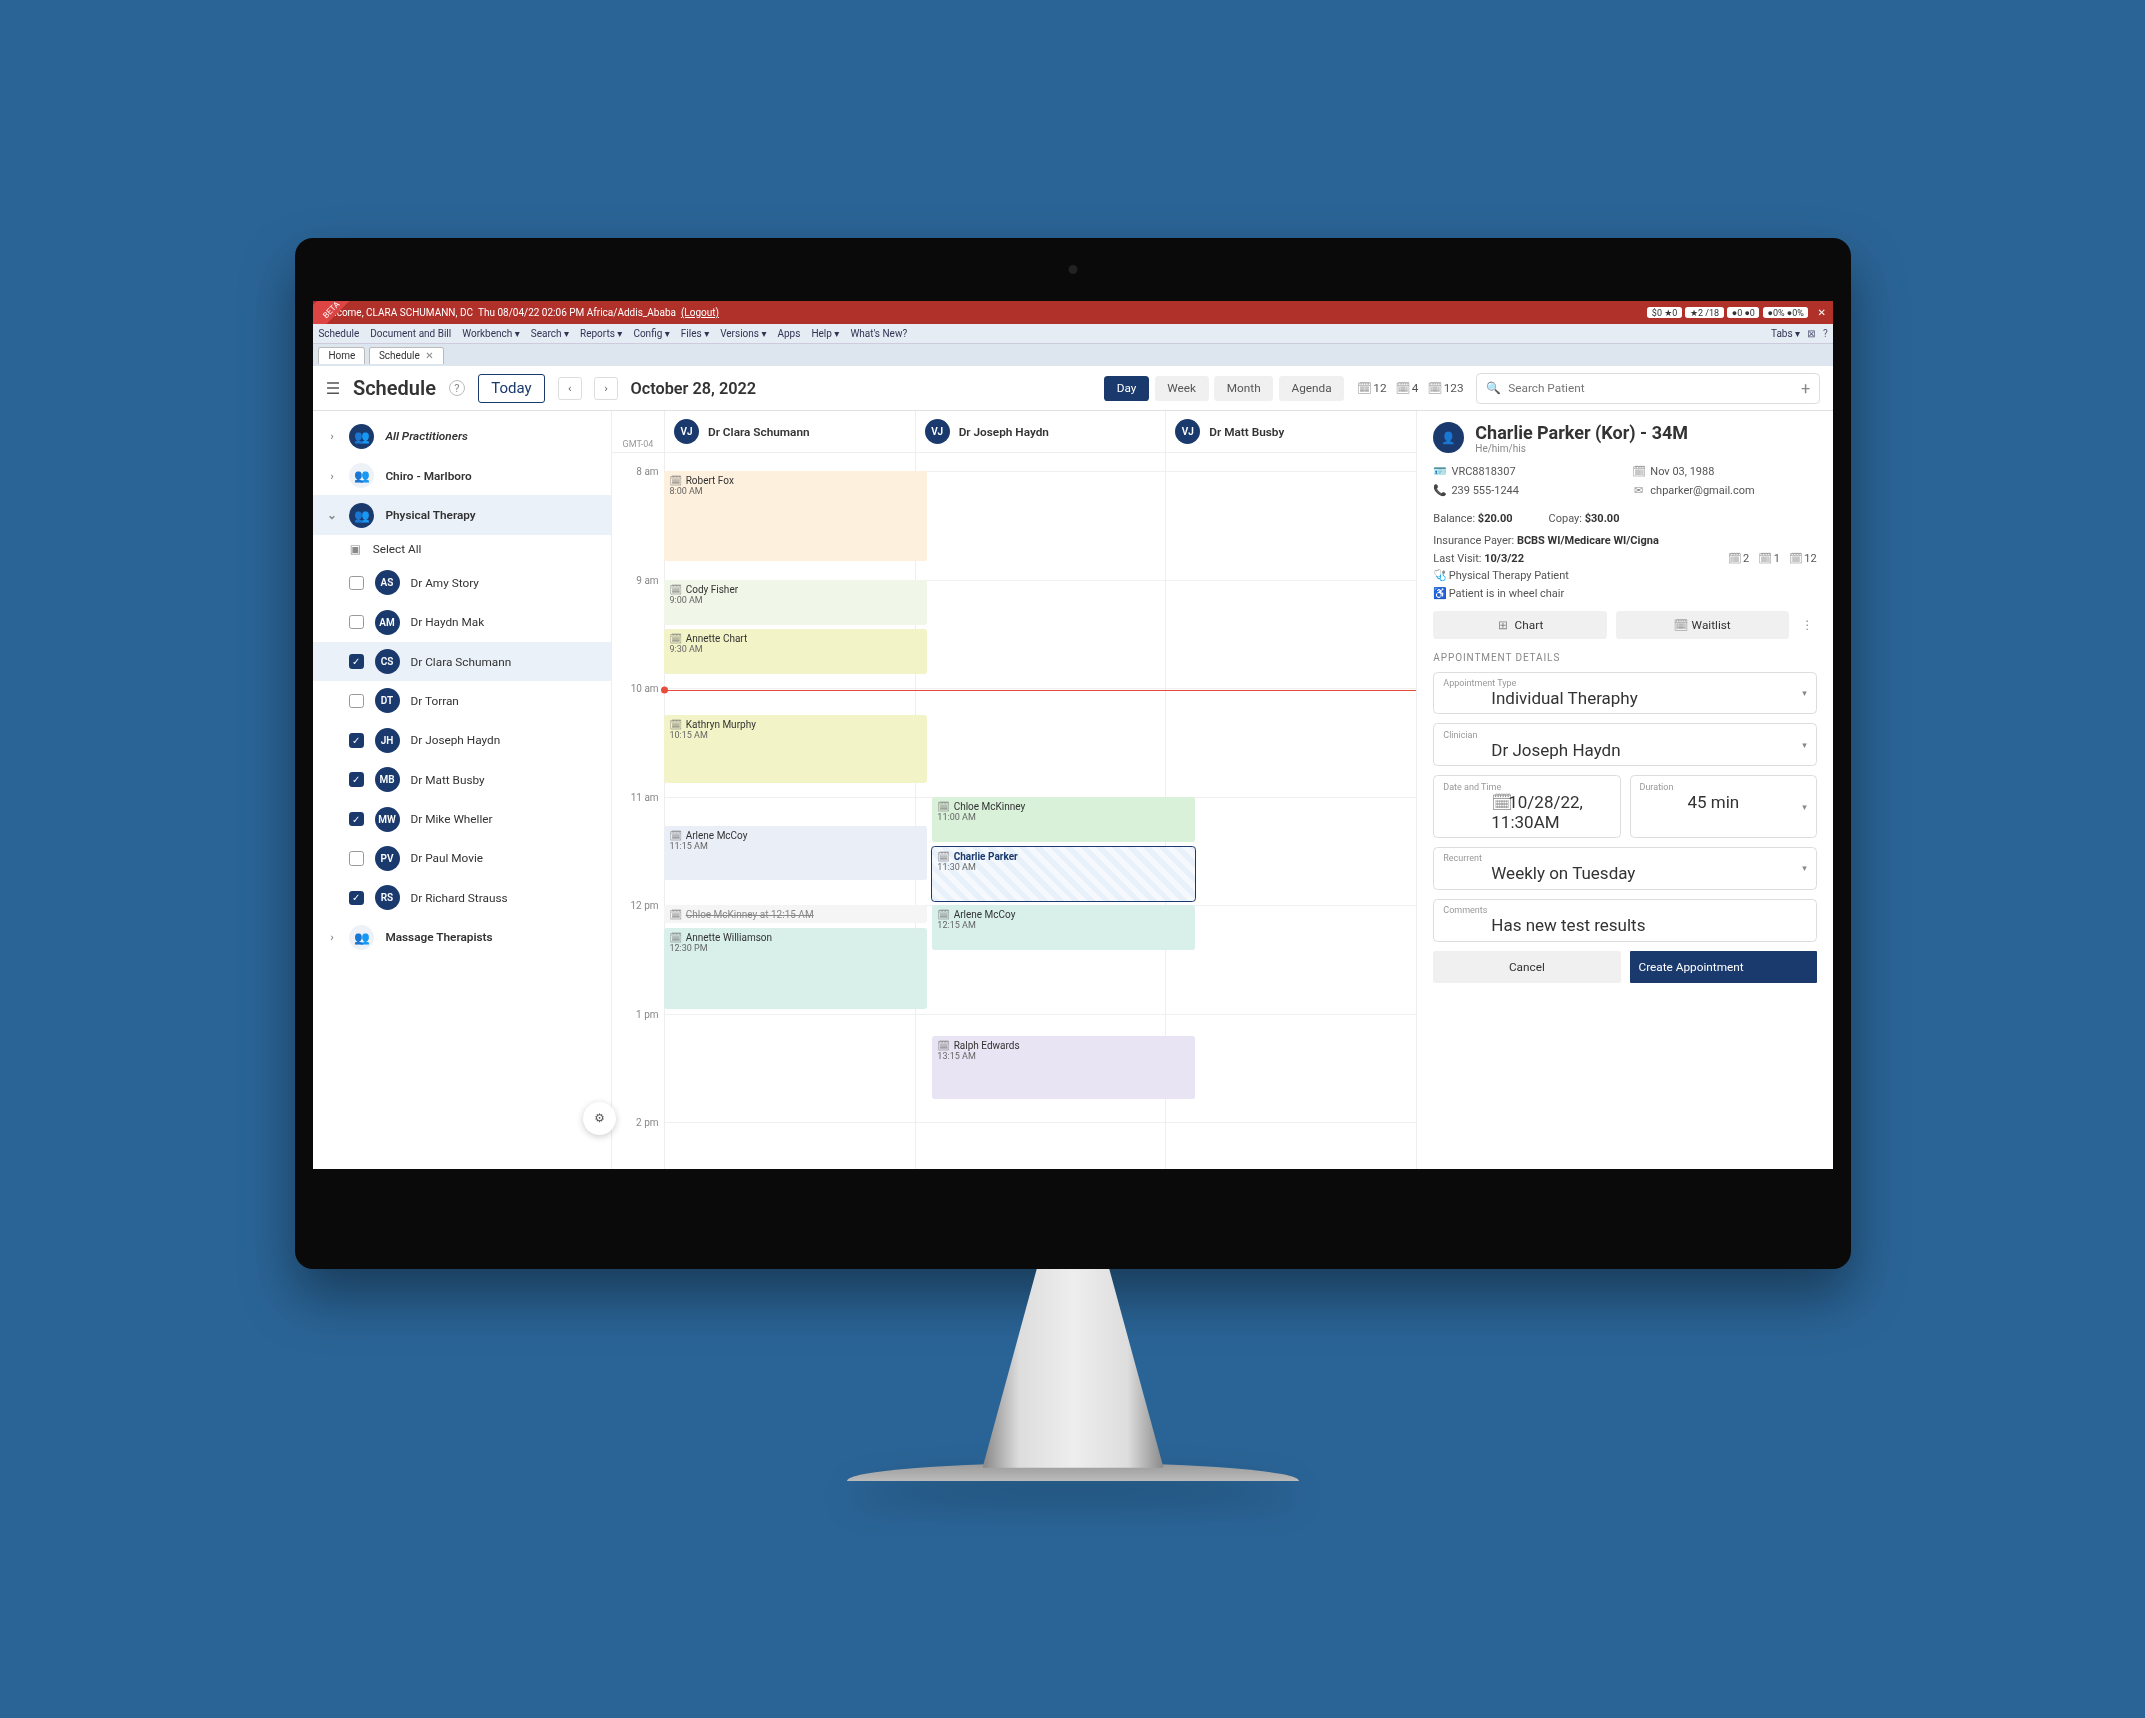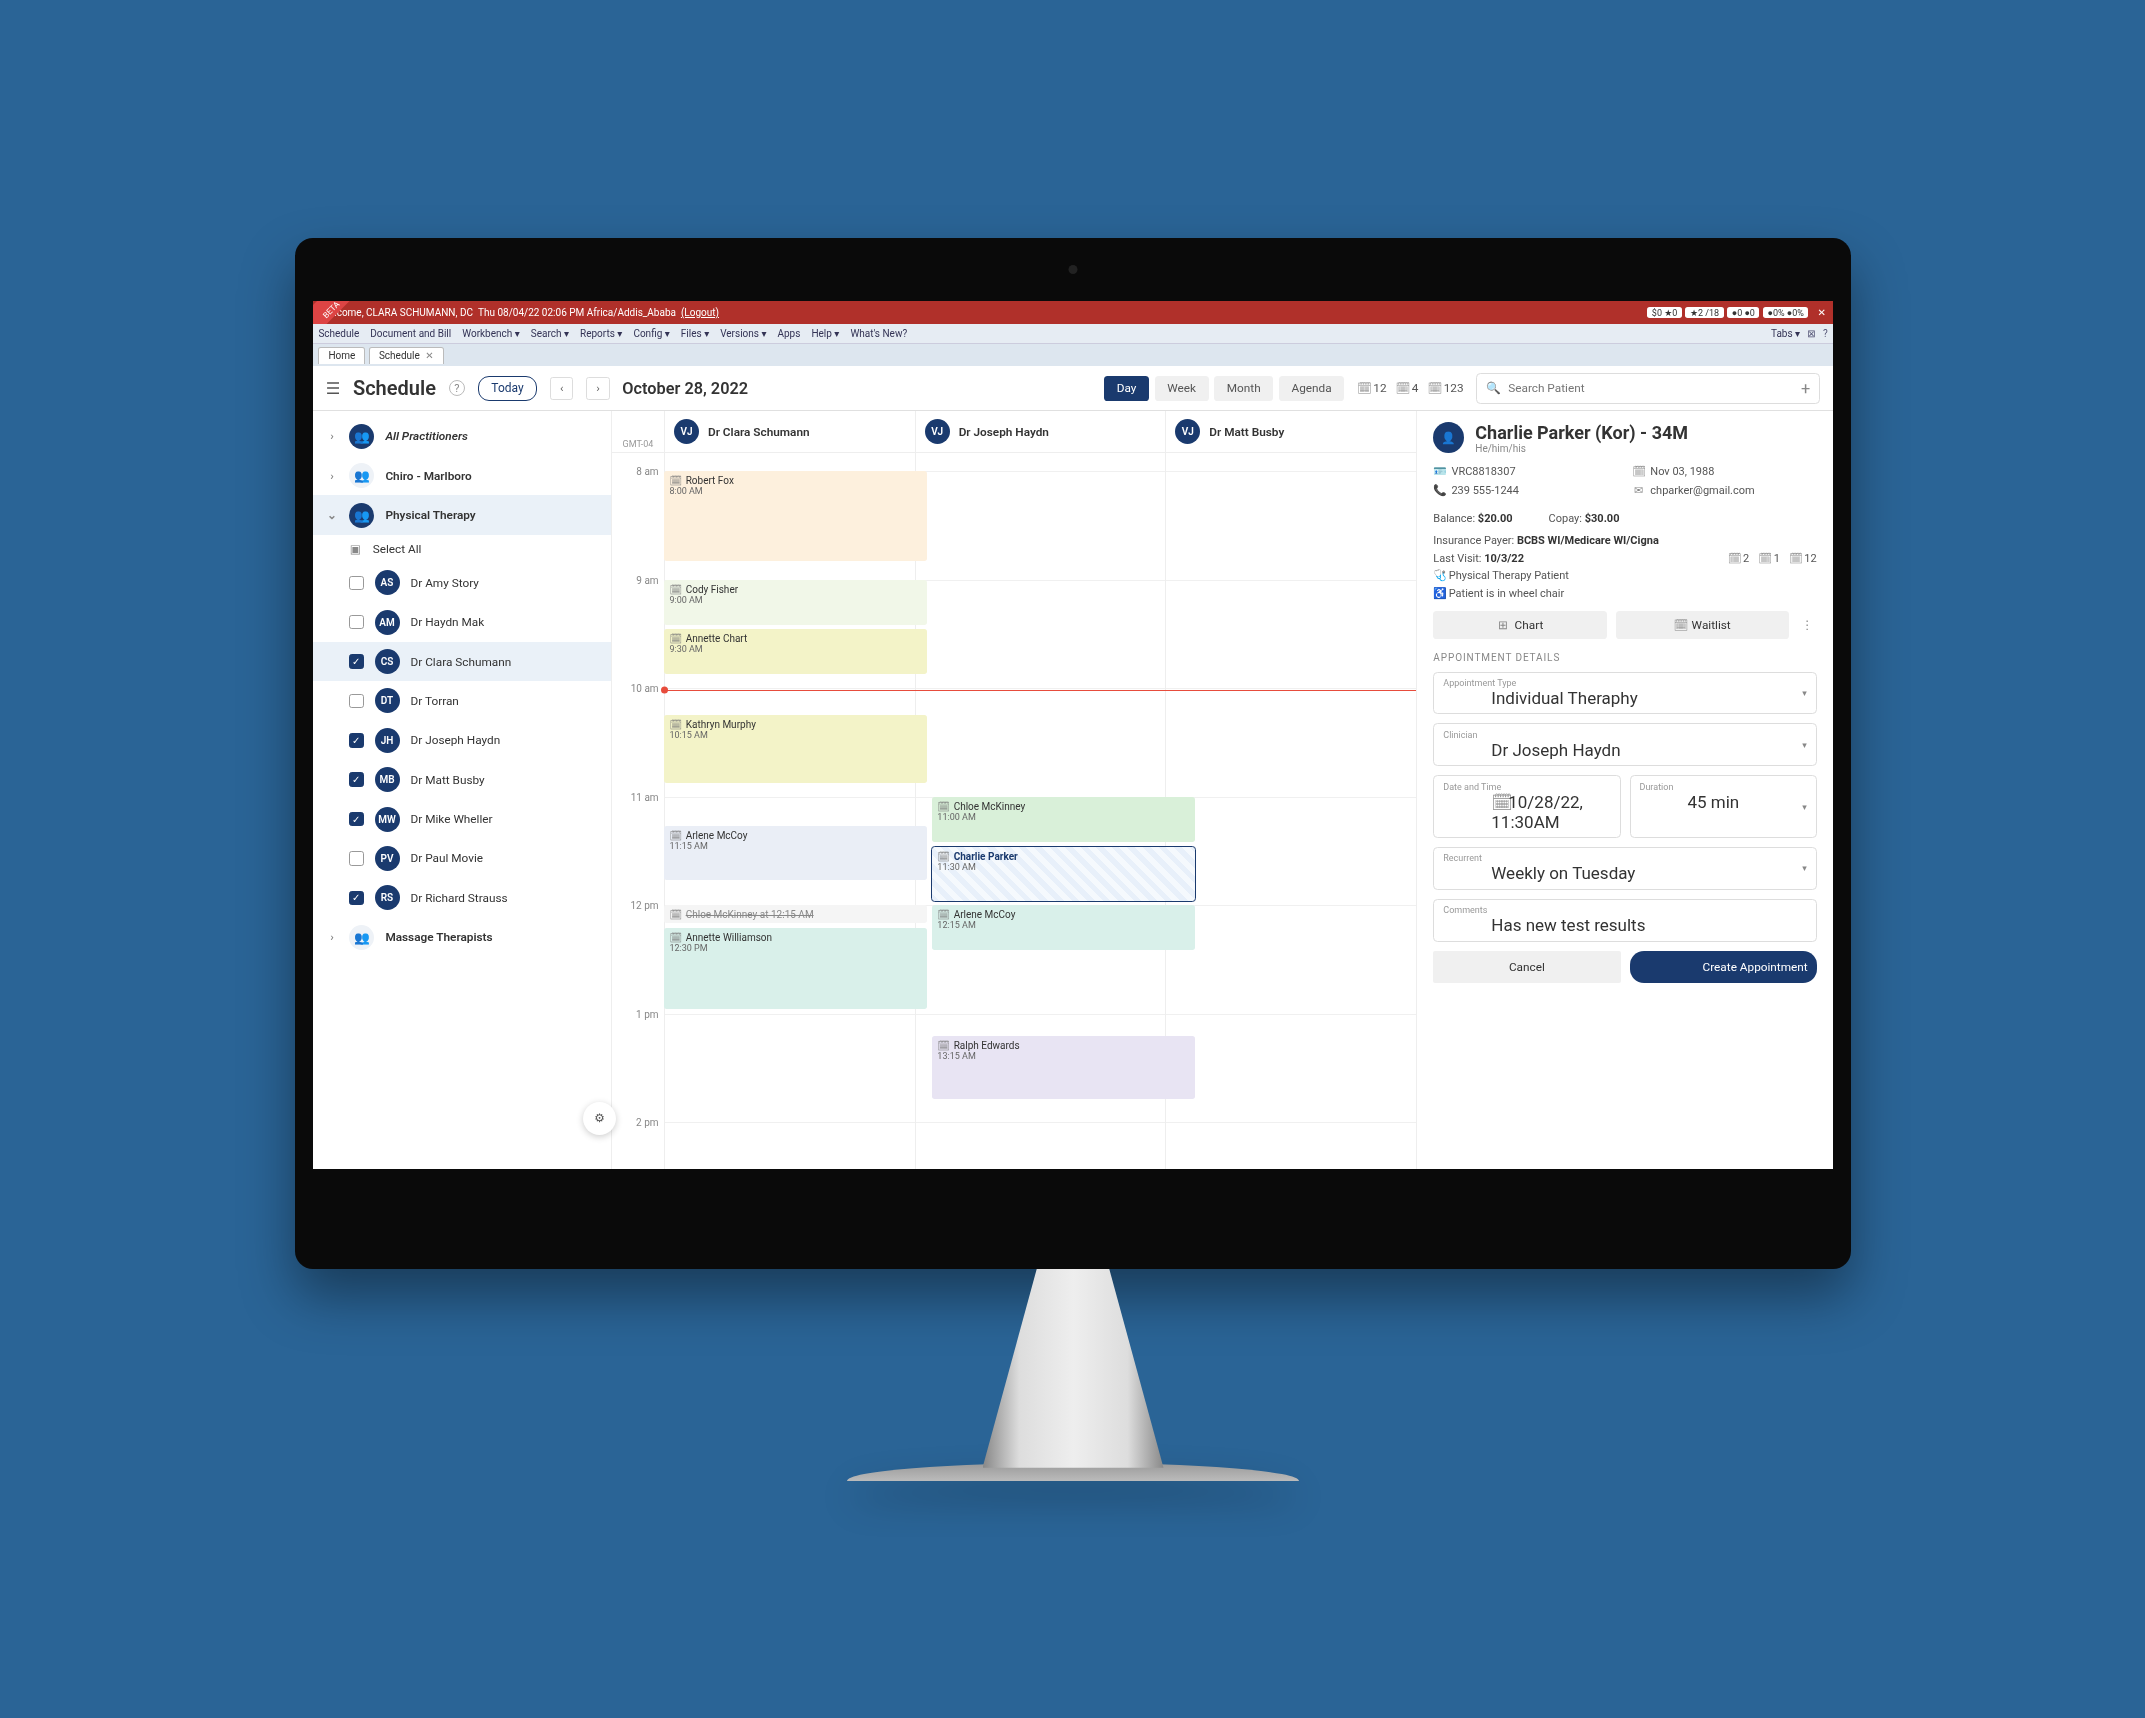--- a/index.html
+++ b/index.html
@@ -26,21 +26,21 @@
 
 .tabbar { background:#dde6ef; height:22px; display:flex; align-items:center; padding:0 5.4px; font-size:10px; gap:3.6px; }
 .tabbar .tab { background:#fff; border:0.9px solid #bbb; border-bottom:none; padding:2.7px 9px; border-radius:2.7px 2.7px 0 0; display:flex; align-items:center; gap:5.4px; }
 .tab-close { color:#888; cursor:pointer; }
 
 
 .toolbar { height:45px; border-bottom:0.9px solid #e0e0e0; display:flex; align-items:center; padding:0 12.7px; gap:12.7px; }
 .hamburger { color:#555; cursor:pointer; font-size:16.3px; }
 .page-title { font-size:20px; font-weight:600; }
 .help-icon { color:#888; border:0.9px solid #bbb; border-radius:50%; width:16.3px; height:16.3px; display:inline-flex; align-items:center; justify-content:center; font-size:11px; }
-.today-btn { border:0.9px solid #1a3a6e; border-radius:11px; padding:4.5px 12.7px; color:#1a3a6e; background:#fff; font-size:12px; cursor:pointer; }
+.today-btn { border:0.9px solid #1a3a6e; border-radius:3px; padding:4.5px 12.7px; color:#1a3a6e; background:#fff; font-size:15px; cursor:pointer; }
 .nav-arrow { border:0.9px solid #ddd; border-radius:2.7px; width:23.5px; height:23.5px; display:inline-flex; align-items:center; justify-content:center; color:#666; cursor:pointer; }
 .date-label { font-size:16.3px; font-weight:600; }
 .view-group { display:flex; gap:5.4px; margin-left:auto; }
 .view-btn { border-radius:3.6px; padding:5.4px 12.7px; font-size:11.8px; cursor:pointer; background:#f0f0f0; color:#555; }
 .view-btn.active { background:#1a3a6e; color:#fff; }
 .stat-group { display:flex; gap:9px; color:#555; font-size:11.8px; align-items:center; }
 .stat-item { display:flex; align-items:center; gap:3.6px; }
 .search-box { border:0.9px solid #ddd; border-radius:4.5px; height:31px; display:flex; align-items:center; padding:0 9px; width:344px; gap:7.2px; color:#999; }
 .search-box input { border:none; outline:none; flex:1; font-size:11.8px; }
 .search-plus{ margin-left:auto; color:#888; font-size:16.3px; cursor:pointer;}
@@ -99,21 +99,21 @@
 .kebab { color:#888; padding:7.2px 3.6px; cursor:pointer; }
 .section-title { font-size:10px; letter-spacing:0.9px; color:#888; margin:12.7px 0 9px; }
 .field { border:0.9px solid #ddd; border-radius:4.5px; padding:5.4px 9px; margin-bottom:9px; position:relative; }
 .field-label { font-size:9px; color:#999; }
 .field-value { font-size:17px; color:#333;margin-left:48px; }
 .field-caret { position:absolute; right:9px; top:50%; transform:translateY(-50%); color:#888; font-size:9px;}
 .field-row { display:flex; gap:9px; }
 .field-row .field { flex:1; }
 .action-row { display:flex; gap:9px; margin-top:7.2px; }
 .btn-cancel { flex:1; background:#f0f0f0; border-radius:2px; padding:9px; text-align:center; cursor:pointer;}
-.btn-primary { flex:1; background:#1a3a6e; color:#fff; border-radius:14px; padding:9px; text-align:right; cursor:pointer;}
+.btn-primary { flex:1; background:#1a3a6e; color:#fff; border-radius:1px; padding:9px; text-align:left; cursor:pointer;}
 .ic { display:inline-block; width:12.7px; text-align:center; color:#888; }
 </style>
 </head>
 <body>
 
 <div class="monitor">
   <div class="monitor-frame">
     <div class="camera"></div>
     <div class="screen">
 

